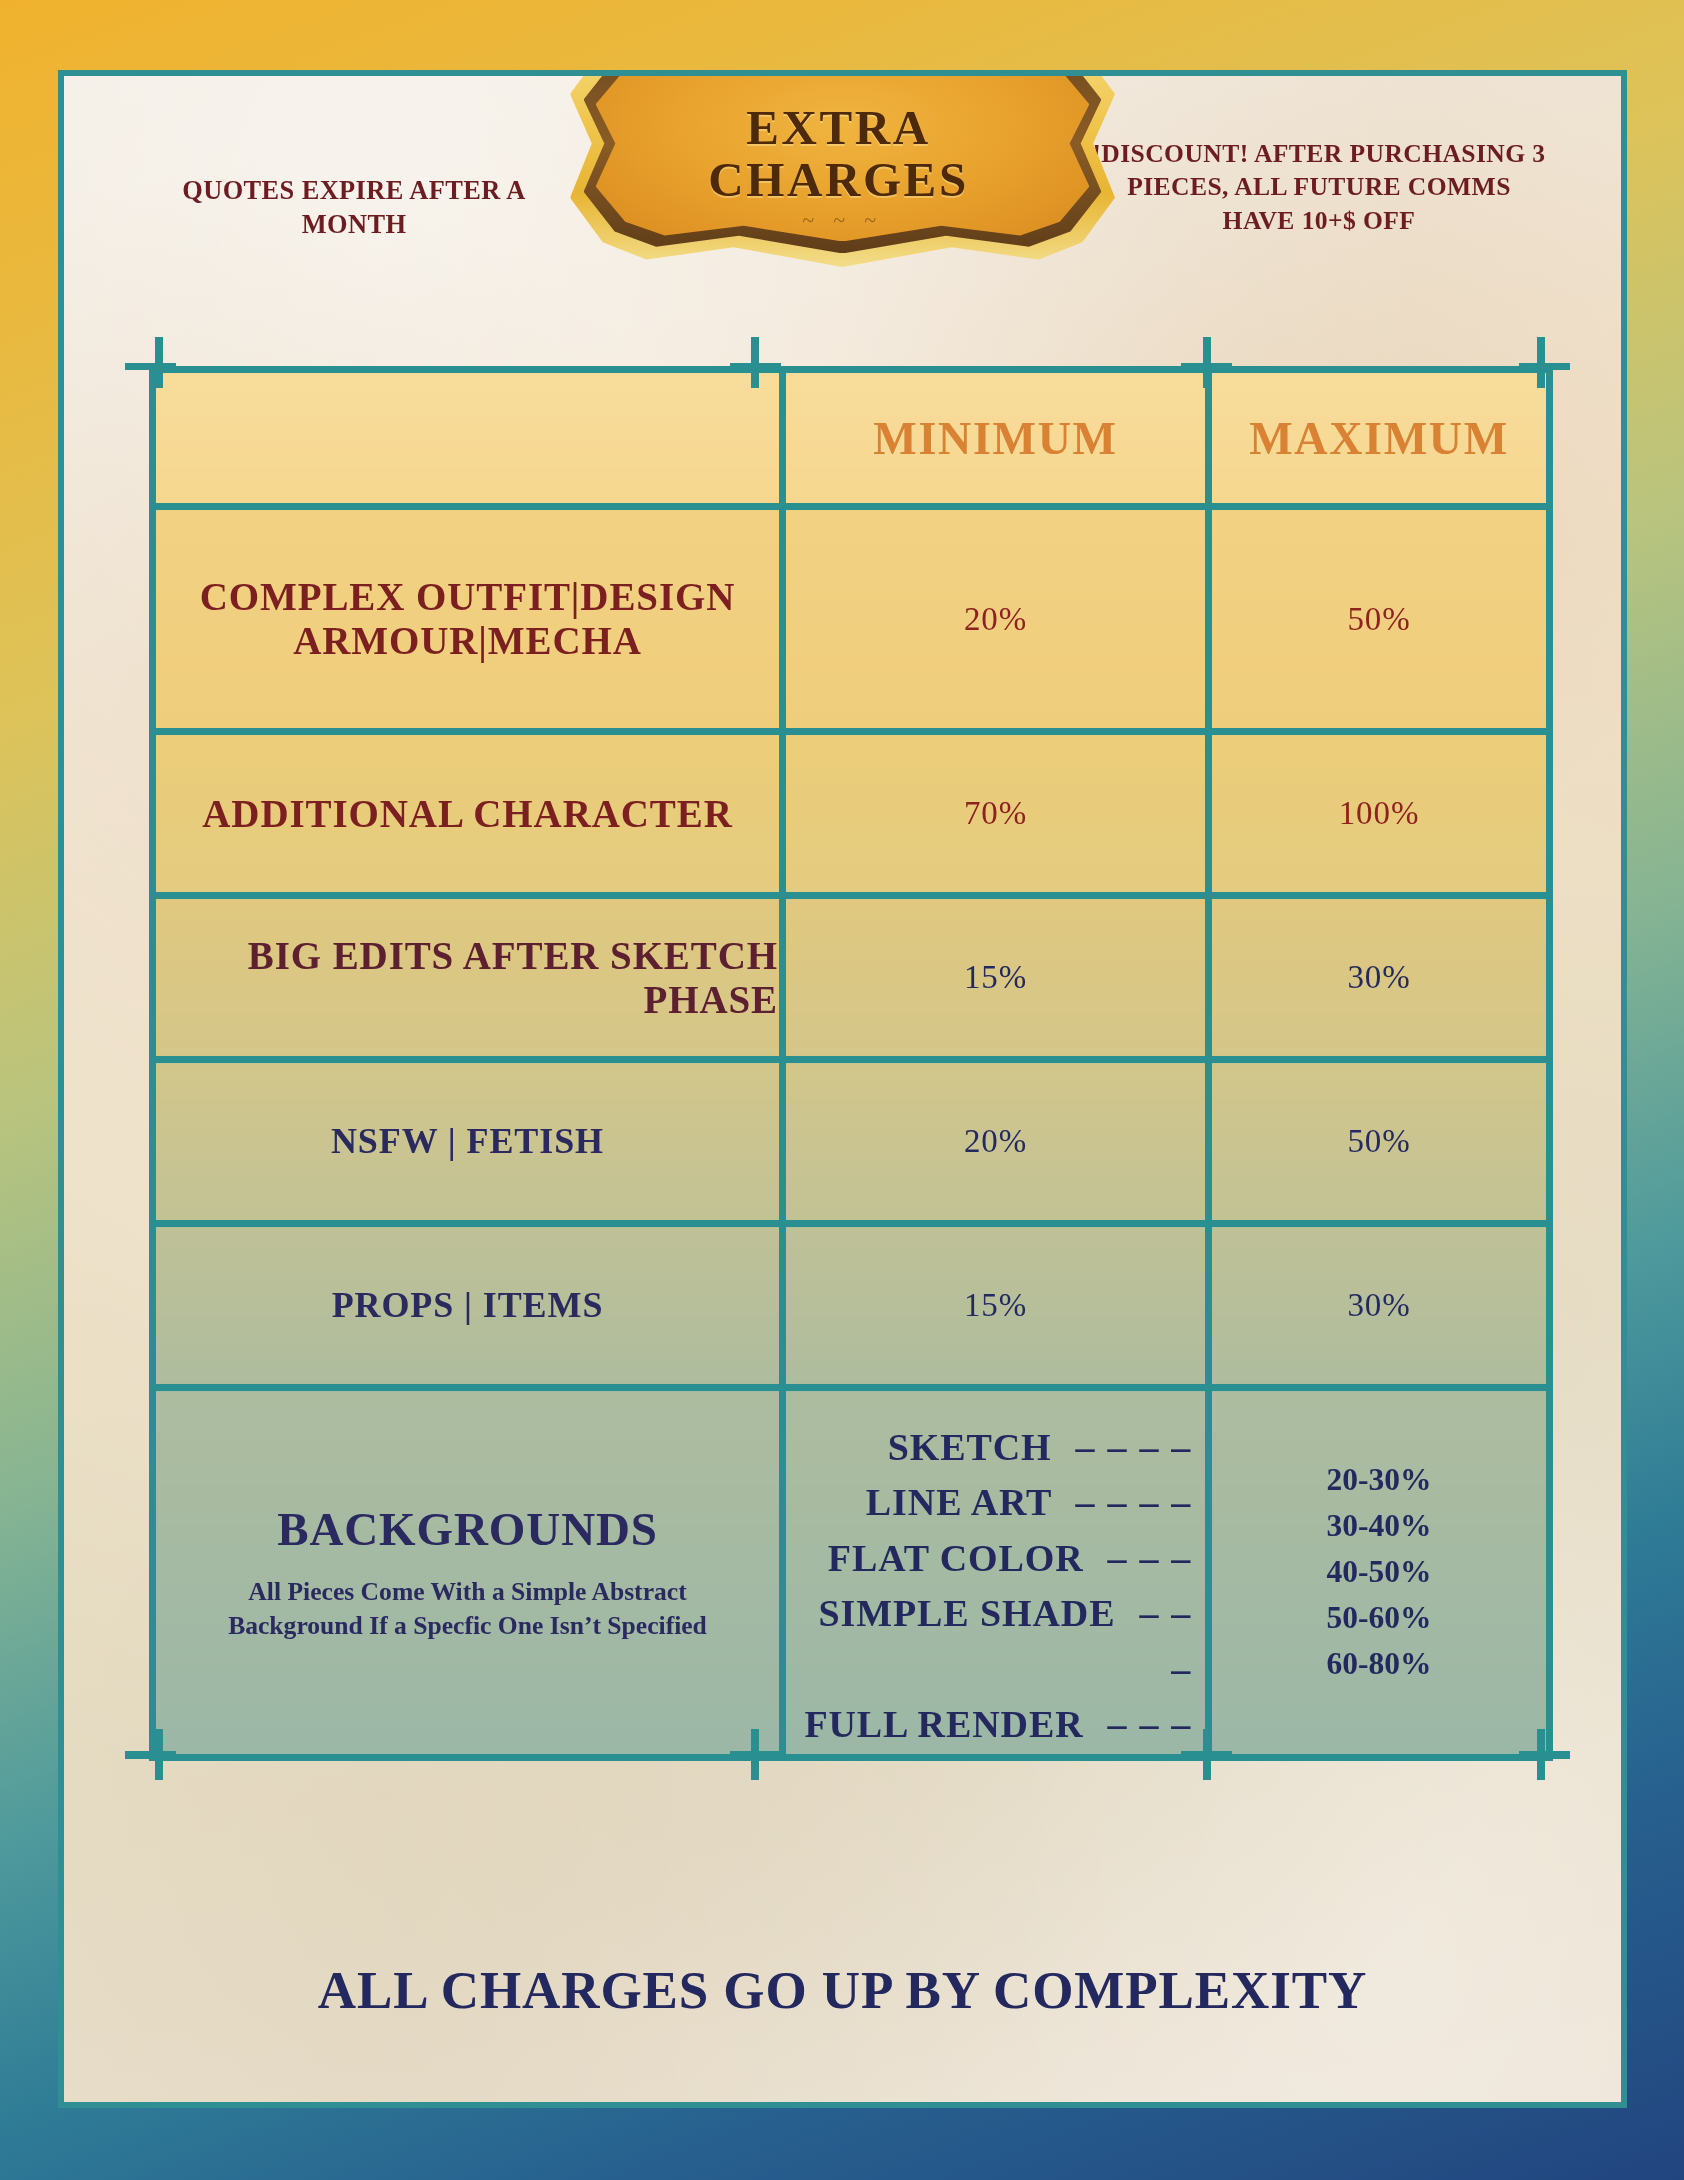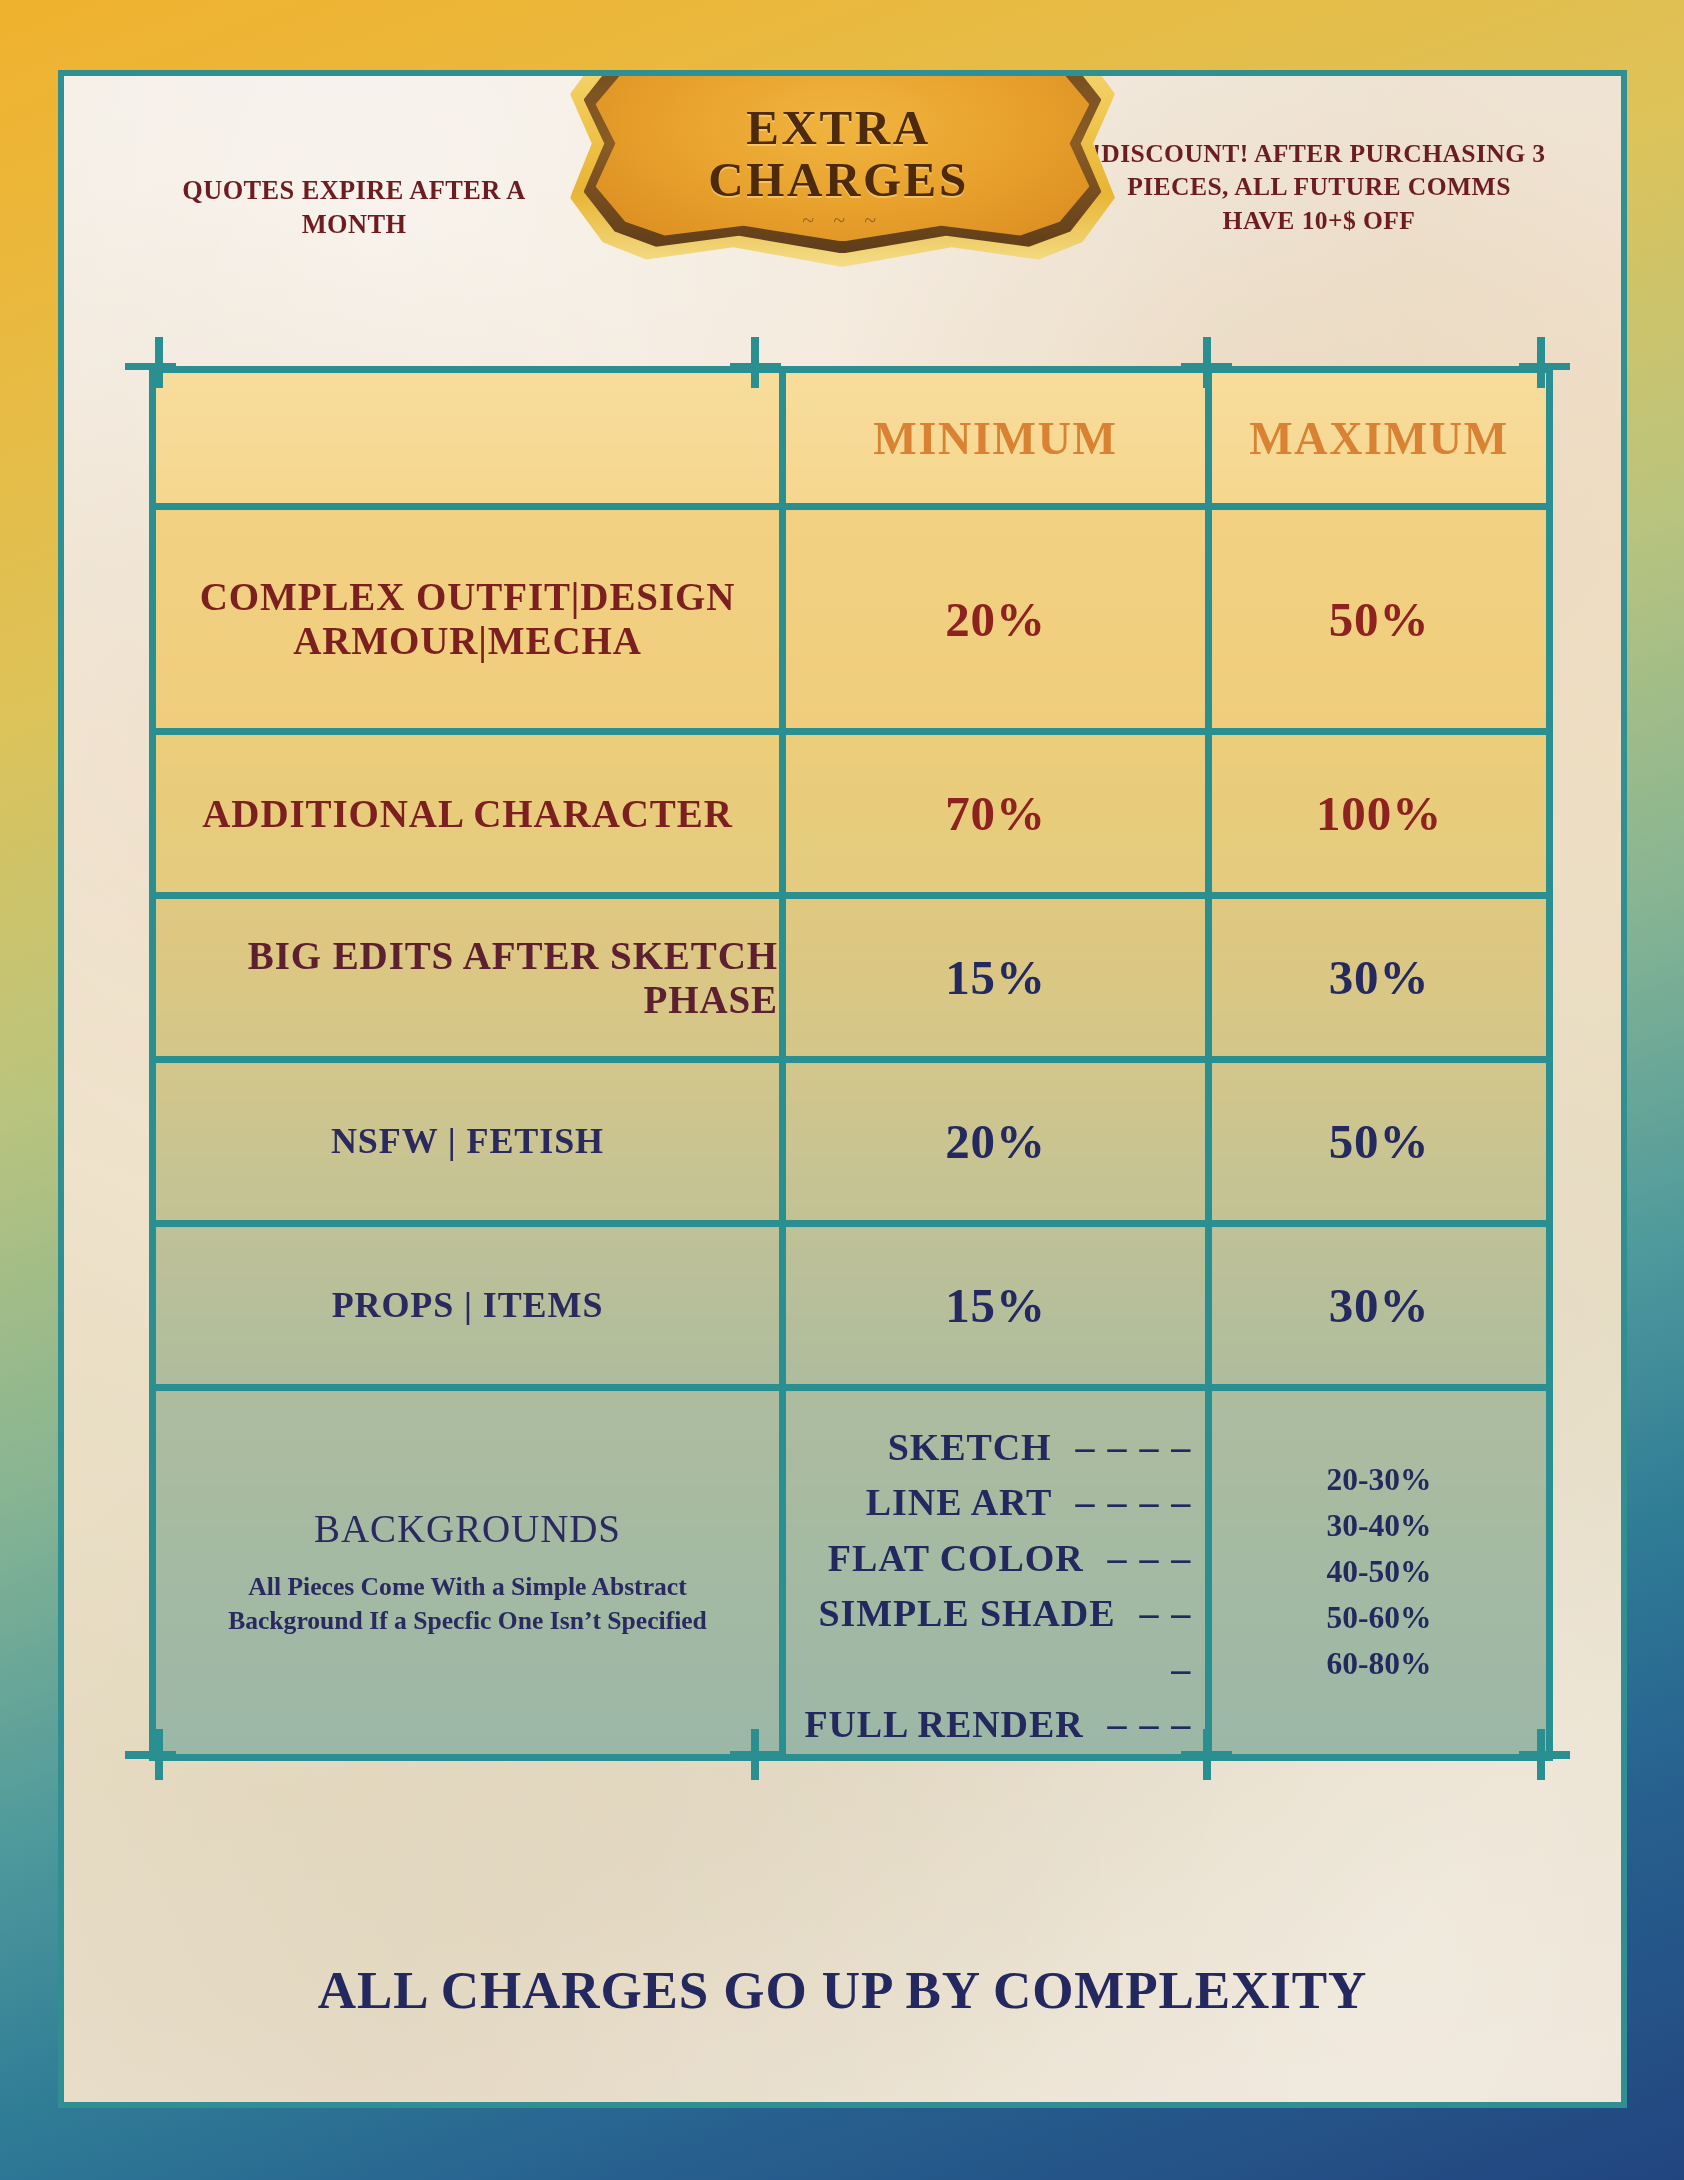--- a/index.html
+++ b/index.html
@@ -207,31 +207,31 @@
     font-weight: bold;
     color: #7c1f20;
     line-height: 1.12;
     letter-spacing: 0.9px;
   }
   .label.r3 { color: #5d2030; text-align: right; }
   .label.dark { color: #2a2a5e; }
   .label.sm { font-size: 36px; }
 
   .value {
-    font-size: 49px;
-    font-weight: bold;
+    font-size: 33px;
+    font-weight: normal;
     color: #8d2220;
     letter-spacing: 0.9px;
   }
   .value.dark { color: #242a60; }
 
   
   .bg-label {
-    font-size: 39px;
-    font-weight: normal;
+    font-size: 47px;
+    font-weight: bold;
     color: #2a2a60;
     letter-spacing: 0.9px;
   }
   .bg-sub {
     margin-top: 19px;
     font-size: 25.6px;
     font-weight: bold;
     color: #2a2a60;
     line-height: 1.34;
     padding: 0 43px;

